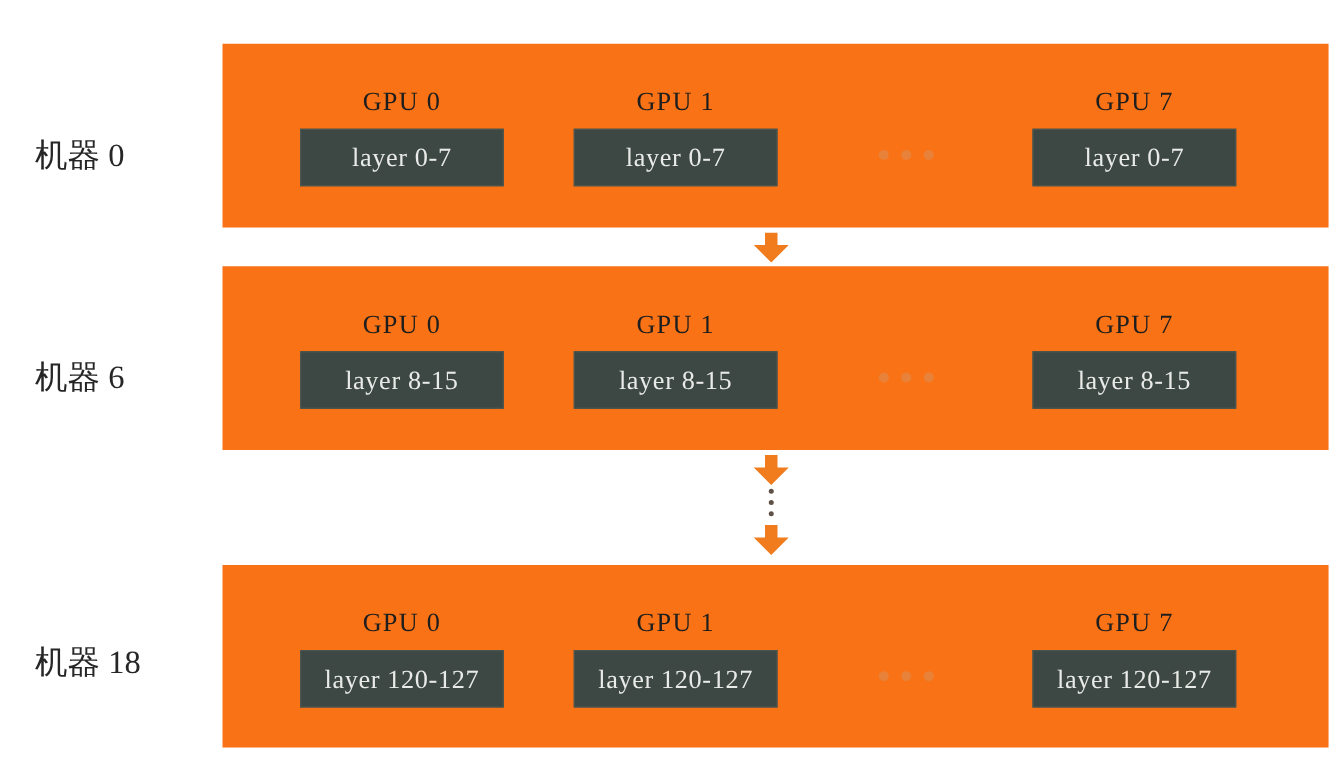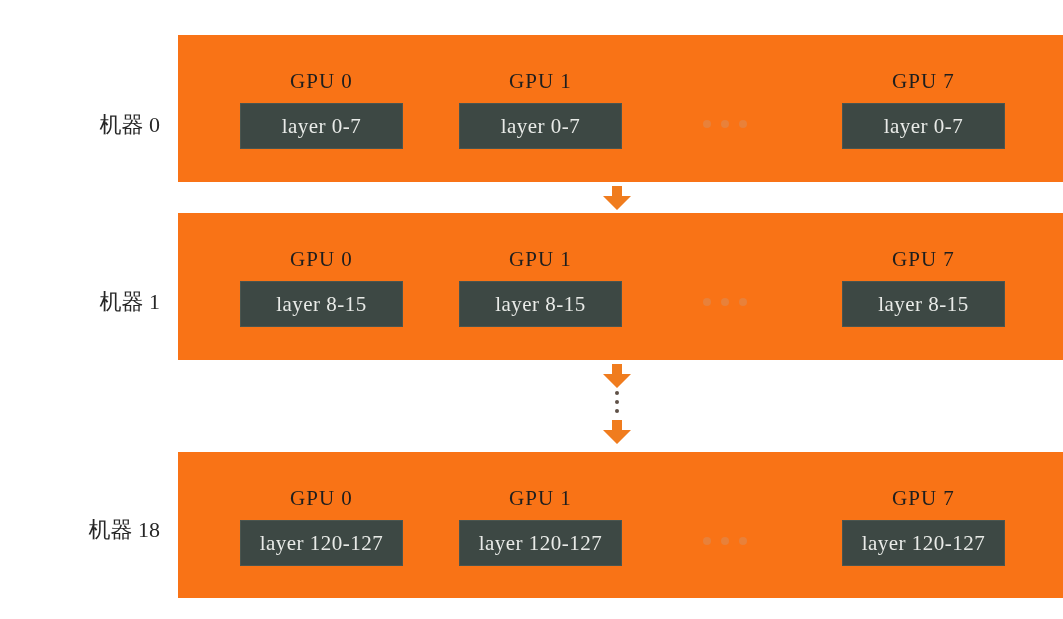--- a/index.html
+++ b/index.html
@@ -20,43 +20,43 @@
     background: #f97316;
     padding-left: 48px;
   }
   .band-0 { top: 35px; }
   .band-1 { top: 213px; }
   .band-2 { top: 452px; height: 146px; }
 
   
   .machine-label {
     position: absolute;
-    left: 18px;
+    left: 28px;
     width: 142px;
-    text-align: right;
-    font-size: 22px;
+    text-align: left;
+    font-size: 26px;
     line-height: 32px;
     color: #262626;
   }
   .ml-0 { top: 109px; }
   .ml-1 { top: 286px; }
   .ml-2 { top: 514px; }
 
   
   .gpu-group {
     position: absolute;
     top: 33px;
     width: 195px;
     display: flex;
     flex-direction: column;
     align-items: center;
   }
   .g-0 { left: 46px; }
   .g-1 { left: 265px; justify-content: space-between; }
-  .g-2 { left: 648px; align-items: center; }
+  .g-2 { left: 632px; align-items: center; }
   .gpu-name {
     font-size: 21px;
     line-height: 26px;
     color: #1e1e1e;
     letter-spacing: 1px;
     margin-bottom: 9px;
   }
   .layer-box {
     width: 163px;
     height: 46px;
@@ -108,21 +108,21 @@
     align-items: center;
   }
   .vdot { width: 4px; height: 4px; border-radius: 50%; background: #5f5147; }
 </style>
 </head>
 <body>
 
 <div class="canvas">
 
   <div class="machine-label ml-0">机器 0</div>
-  <div class="machine-label ml-1">机器 1</div>
+  <div class="machine-label ml-1">机器 6</div>
   <div class="machine-label ml-2">机器 18</div>
 
   <div class="band band-0">
     <div class="gpu-group g-0">
       <div class="gpu-name">GPU 0</div>
       <div class="layer-box">
         <span class="layer-text">layer 0-7</span>
       </div>
     </div>
     <div class="gpu-group g-1">

